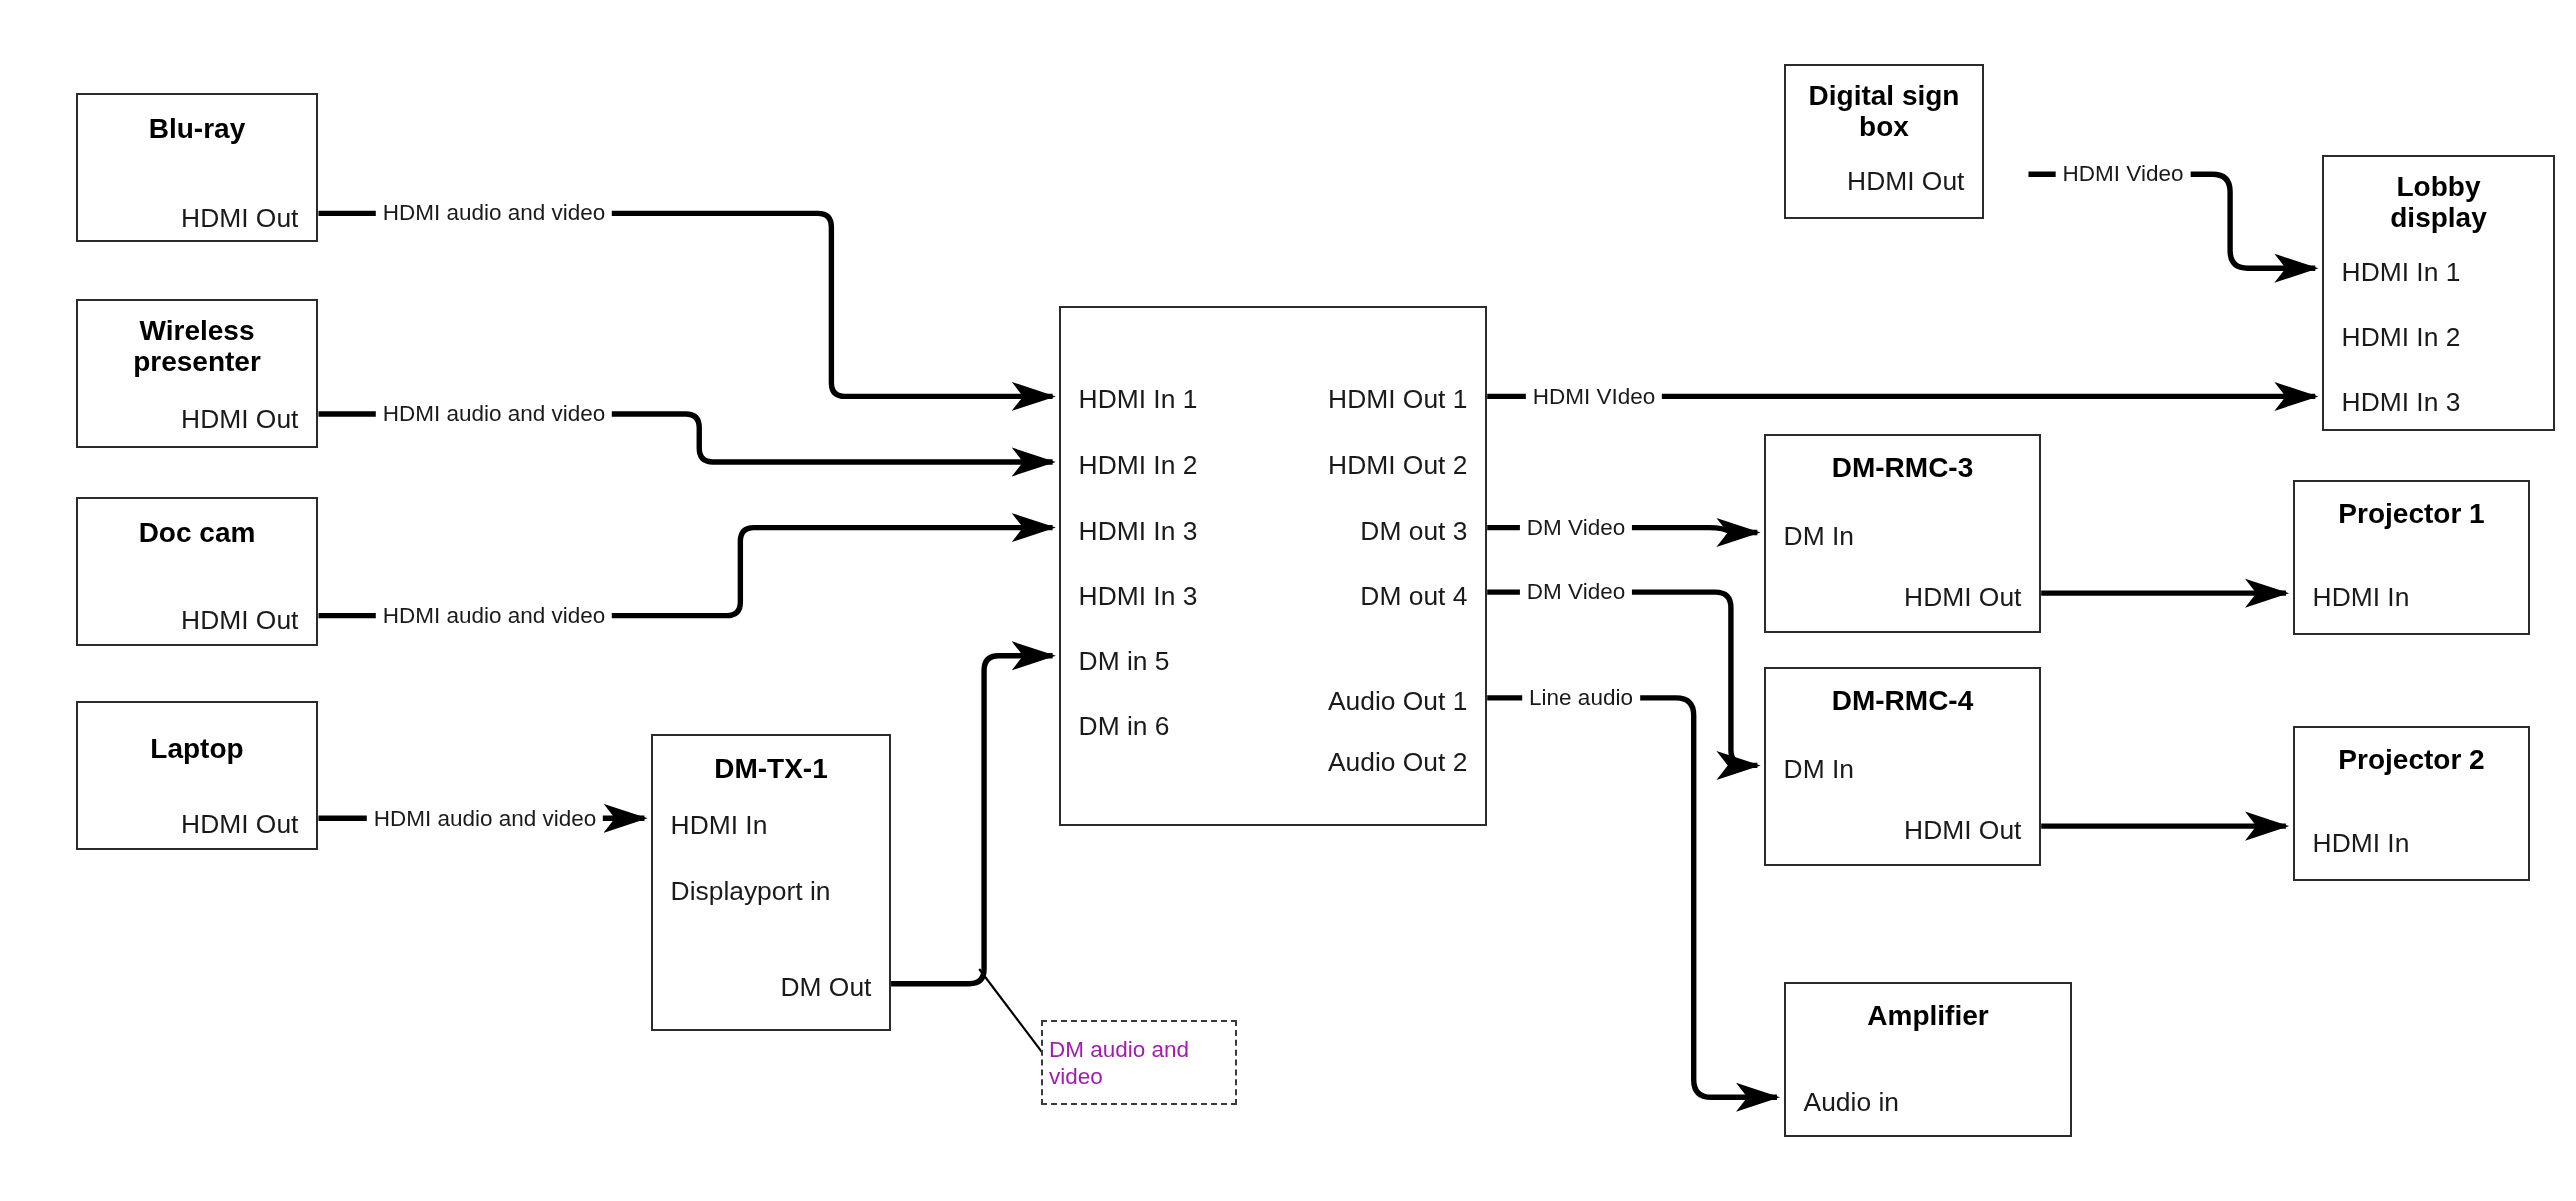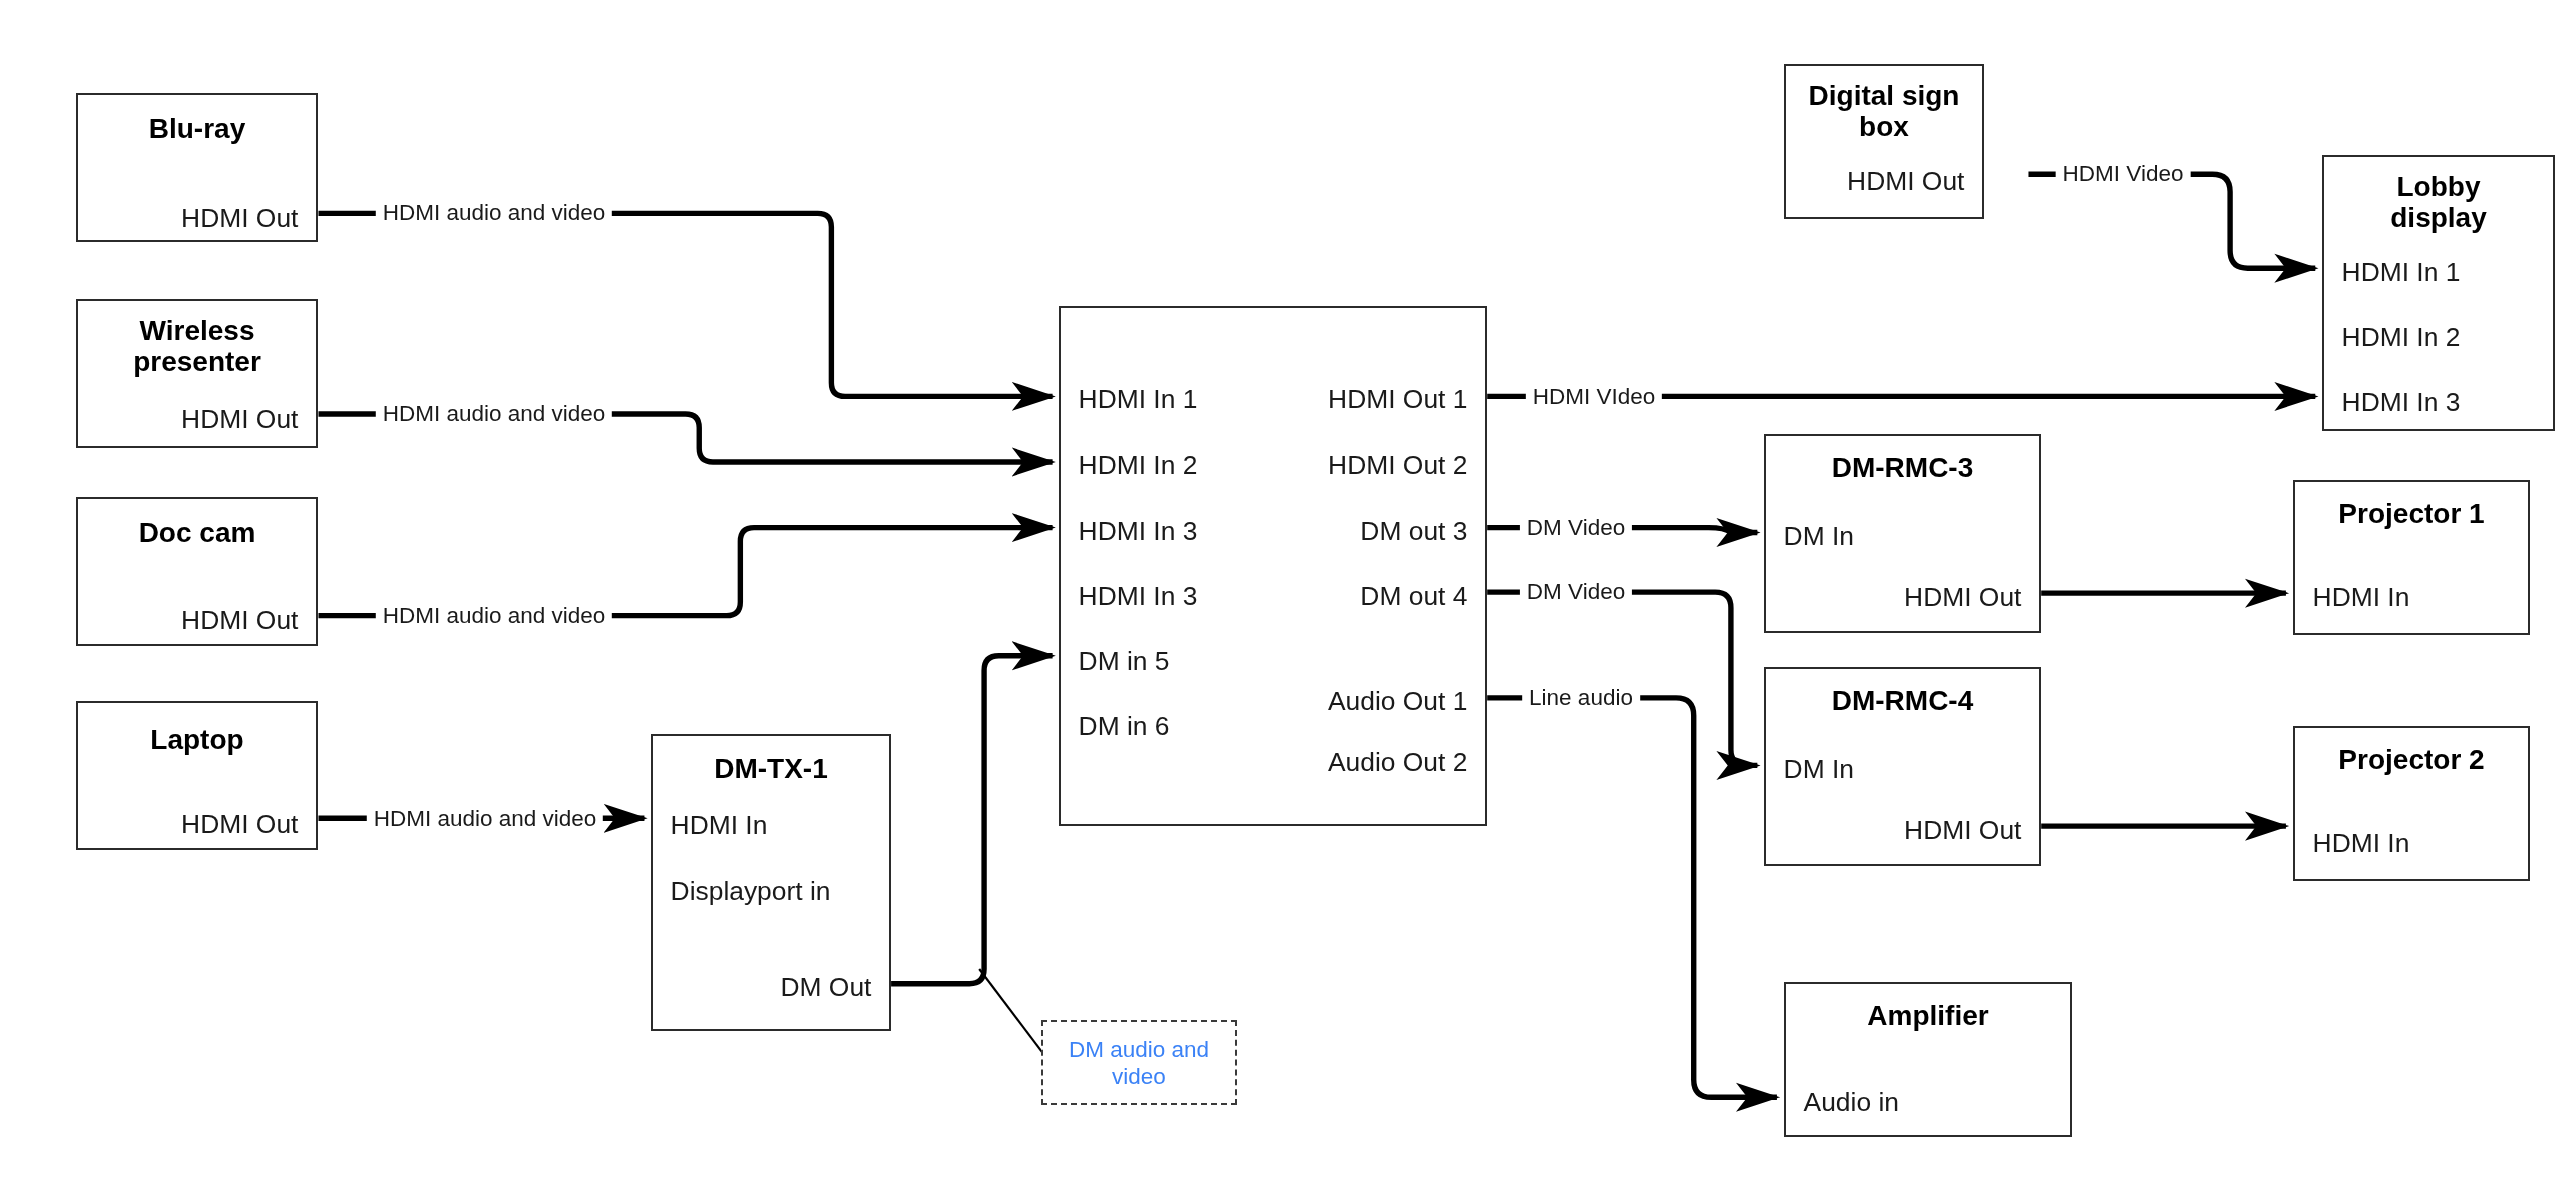--- a/index.html
+++ b/index.html
@@ -10,22 +10,22 @@
   .node .title{
     position:absolute;left:0;right:0;text-align:center;
     font-weight:bold;font-size:28px;color:#000;line-height:1.12;
   }
   .port{position:absolute;font-size:26.4px;color:#1a1a1a;white-space:nowrap;line-height:1;}
   .port.l{left:17.6px;}
   .port.r{right:17.6px;text-align:right;}
   .wirelabel{position:absolute;font-size:22.5px;color:#1a1a1a;white-space:nowrap;
              background:#fff;padding:0 6.9px;transform:translate(-50%,-50%);line-height:1;}
   .callout{position:absolute;box-sizing:border-box;border:2px dashed #3a3a3a;background:#fff;
-           display:flex;align-items:center;justify-content:center;text-align:center;
-           font-size:22.5px;color:#3b82f6;line-height:1.2;padding:3.9px 5.9px;}
+           display:flex;align-items:center;justify-content:center;text-align:left;
+           font-size:22.5px;color:#a21caf;line-height:1.2;padding:3.9px 5.9px;}
 </style>
 </head>
 <body>
 
 <div id="stage">
 
   <svg class="wires" viewBox="0 0 2631 1227" xmlns="http://www.w3.org/2000/svg">
     <defs>
       <marker id="arrow" markerWidth="9" markerHeight="9" refX="7.6" refY="3.1" orient="auto" markerUnits="strokeWidth">
         <path d="M0,0.4 L8.2,3.1 L0,5.8 L2.1,3.1 Z" fill="#000"></path>
@@ -71,21 +71,21 @@
 presenter</div>
     <div class="port r" style="top:105px;">HDMI Out</div>
   </div>
 
   <div class="node" style="left:76px;top:497px;width:242px;height:149px;padding-left:39px;">
     <div class="title" style="top:17.6px;">Doc cam</div>
     <div class="port r" style="top:108px;">HDMI Out</div>
   </div>
 
   <div class="node" style="left:76px;top:701px;width:242px;height:149px;">
-    <div class="title" style="top:21px;">Laptop</div>
+    <div class="title" style="top:30px;">Laptop</div>
     <div class="port r" style="top:108px;">HDMI Out</div>
   </div>
 
   <div class="node" style="left:651px;top:734px;width:240px;height:297px;">
     <div class="title" style="top:16.6px;">DM-TX-1</div>
     <div class="port l" style="top:76px;">HDMI In</div>
     <div class="port l" style="top:142px;">Displayport in</div>
     <div class="port r" style="top:238px;">DM Out</div>
   </div>
 

